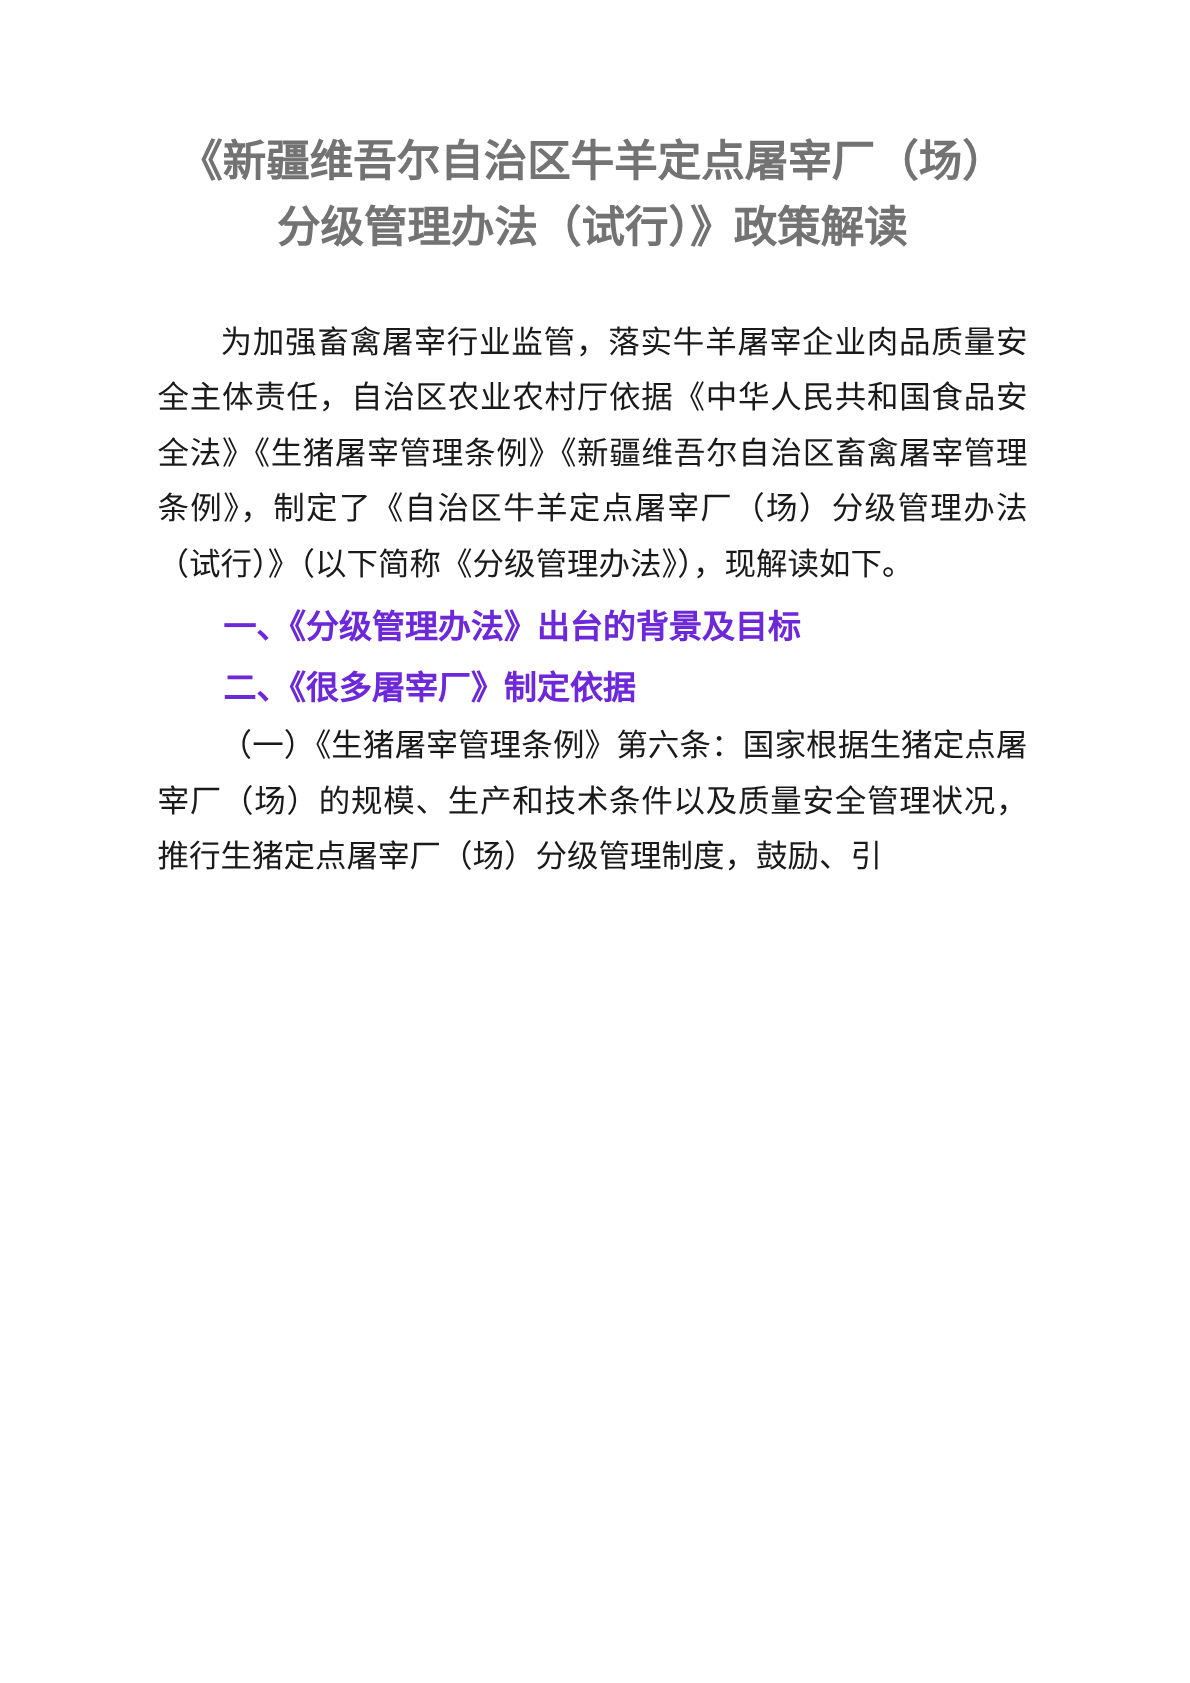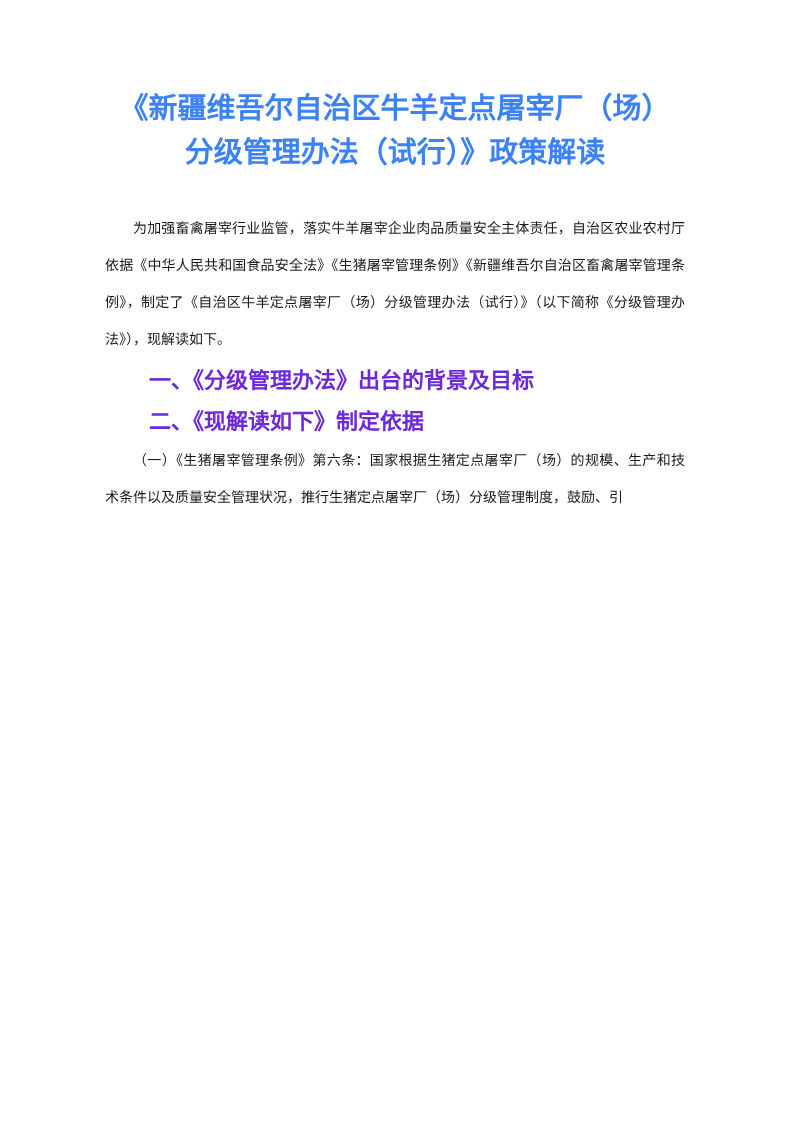--- a/index.html
+++ b/index.html
@@ -19,29 +19,29 @@
     overflow: hidden;
     color: #1a1a1a;
   }
   .doc-title {
     font-family: "Liberation Serif", "DejaVu Serif", serif;
     font-weight: bold;
     font-size: 29px;
     line-height: 44px;
     text-align: center;
     margin: 0 0 36px 0;
-    color: #3b82f6;
+    color: #737373;
   }
   .title-line {
     display: block;
     white-space: nowrap;
   }
   .body-para {
     font-family: "Liberation Serif", "DejaVu Serif", serif;
-    font-size: 14px;
+    font-size: 21px;
     line-height: 37px;
     text-align: justify;
     text-indent: 2em;
     margin: 0;
     word-break: break-all;
   }
   .section-heading {
     font-family: "Liberation Sans", "DejaVu Sans", sans-serif;
     font-weight: bold;
     font-size: 22px;
@@ -60,17 +60,17 @@
   <h1 class="doc-title">
     <span class="title-line">《新疆维吾尔自治区牛羊定点屠宰厂（场）</span>
     <span class="title-line">分级管理办法（试行）》政策解读</span>
   </h1>
 
   <p class="body-para">为加强畜禽屠宰行业监管，落实牛羊屠宰企业肉品质量安全主体责任，自治区农业农村厅依据《中华人民共和国食品安全法》《生猪屠宰管理条例》《新疆维吾尔自治区畜禽屠宰管理条例》，制定了《自治区牛羊定点屠宰厂（场）分级管理办法（试行）》（以下简称《分级管理办法》），现解读如下。</p>
 
   <h2 class="section-heading">一、《分级管理办法》出台的背景及目标</h2>
 
 
-  <h2 class="section-heading">二、《现解读如下》制定依据</h2>
+  <h2 class="section-heading">二、《很多屠宰厂》制定依据</h2>
 
   <p class="body-para">（一）《生猪屠宰管理条例》第六条：国家根据生猪定点屠宰厂（场）的规模、生产和技术条件以及质量安全管理状况，推行生猪定点屠宰厂（场）分级管理制度，鼓励、引</p>
 
 </div>
 
 </body></html>

